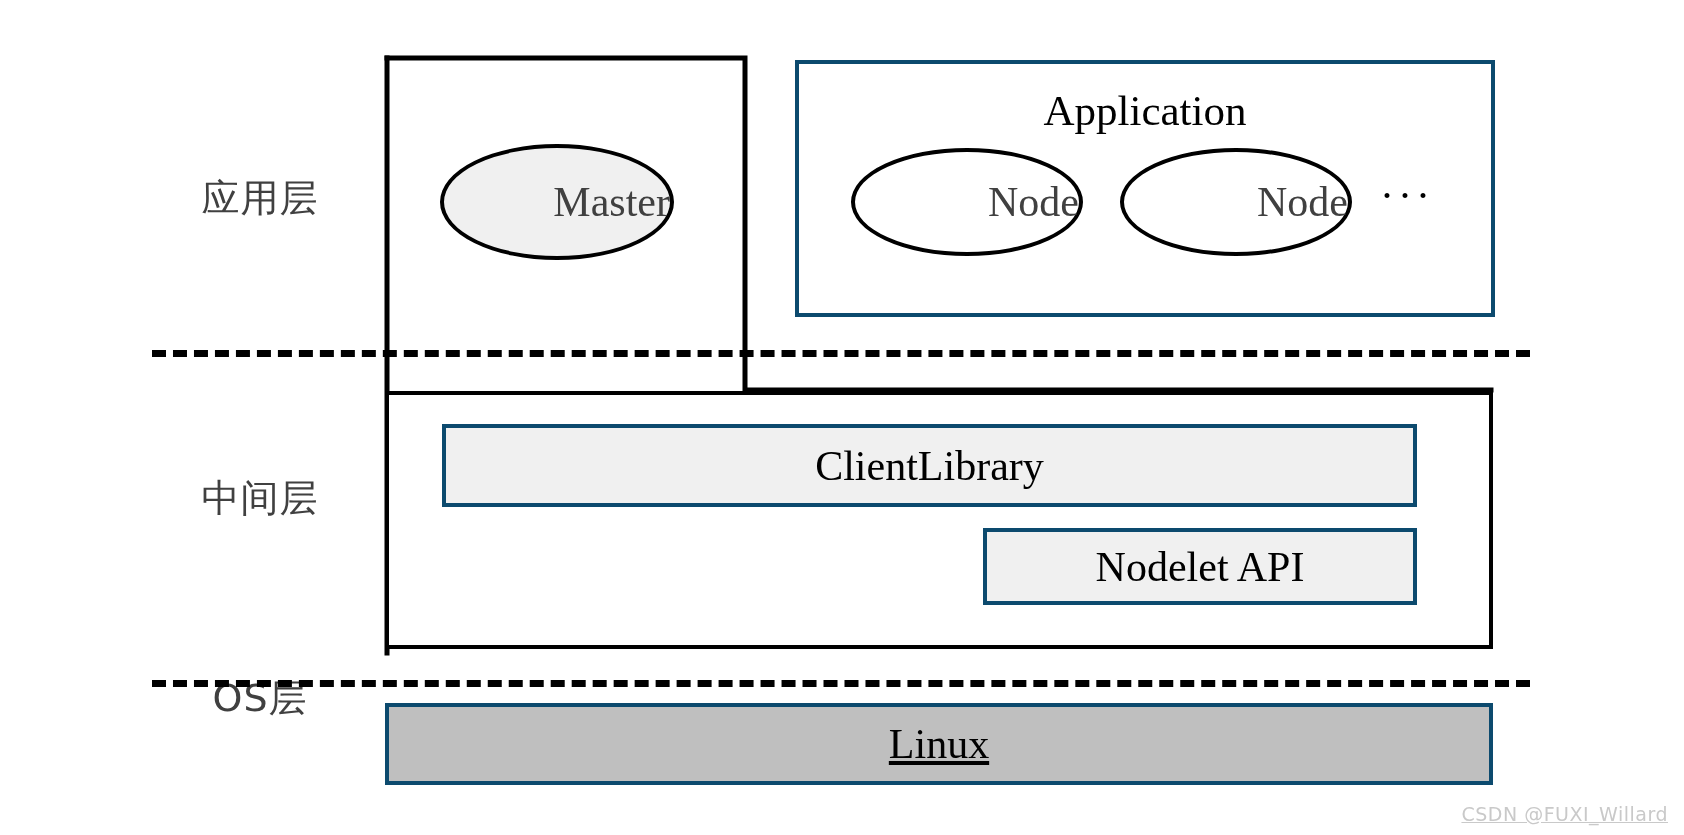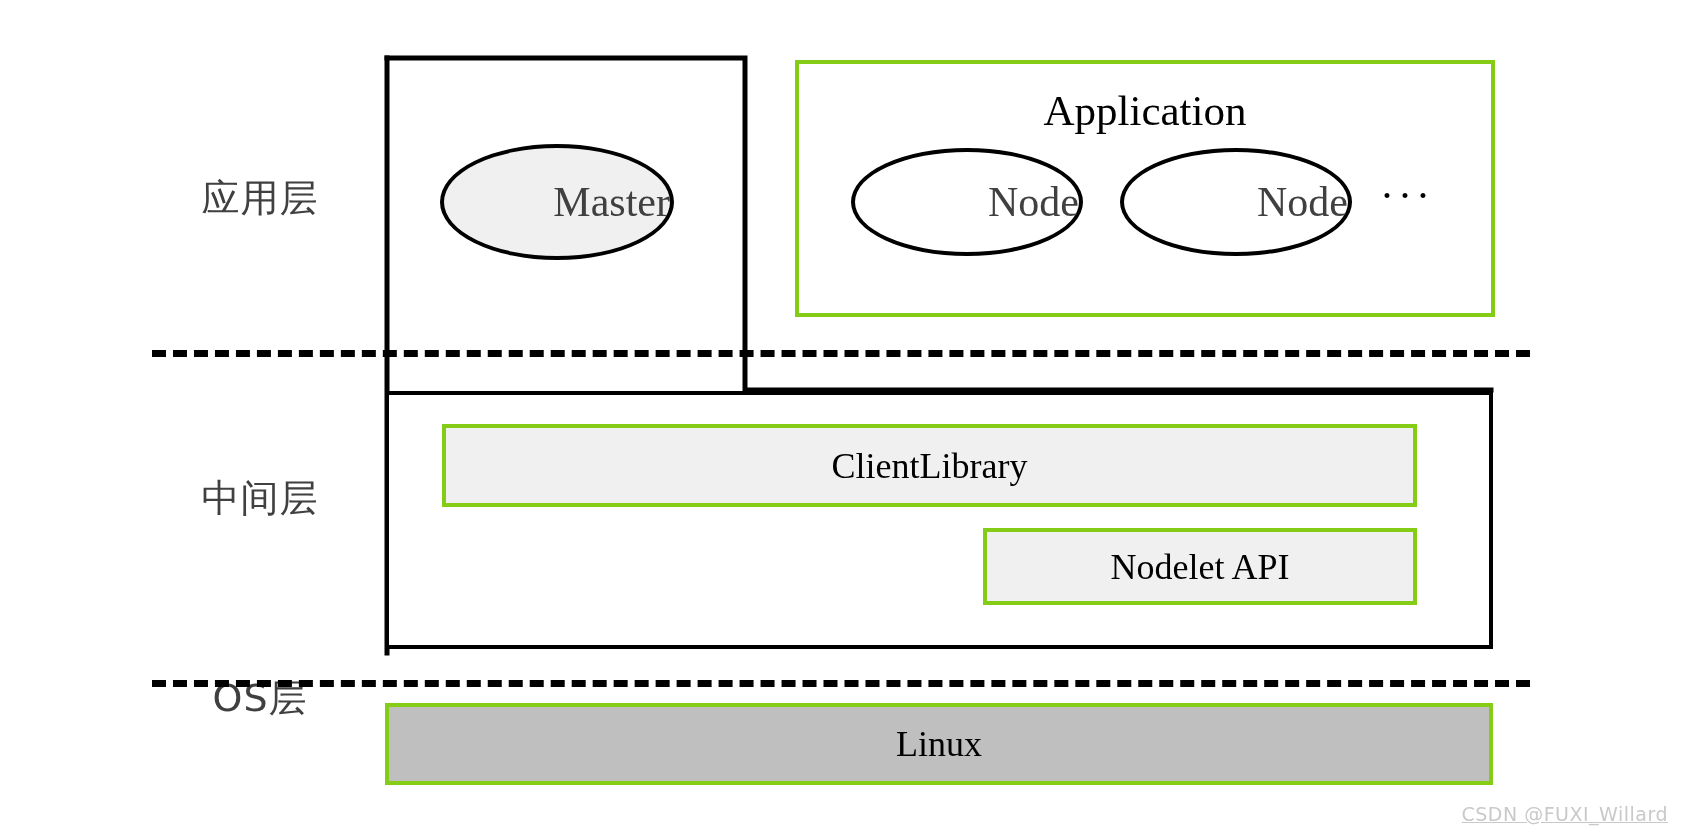--- a/index.html
+++ b/index.html
@@ -65,21 +65,21 @@
     font-size: 35px;
     line-height: 42px;
     text-align: center;
     letter-spacing: 1px;
   }
 
   
   .box {
     position: absolute;
     box-sizing: border-box;
-    border: 4px solid #84cc16;
+    border: 4px solid #0c4a6e;
     background: #ffffff;
   }
   .shaded {
     background: #f0f0f0;
   }
 
   
   #application-box {
     left: 795px;
     top: 60px;
@@ -163,31 +163,32 @@
     width: 510px;
     height: 86px;
   }
   #nodelet-box {
     left: 983px;
     top: 528px;
     width: 434px;
     height: 77px;
   }
   .bar-text {
-    font-size: 36px;
+    font-size: 42px;
     line-height: 1;
   }
 
   
   #linux-box {
     left: 385px;
     top: 703px;
     width: 1108px;
     height: 82px;
     background: #bfbfbf;
+    text-decoration: underline;
   }
 
   
   #watermark {
     position: absolute;
     right: 16px;
     bottom: 10px;
     font-family: "DejaVu Sans", "Liberation Sans", sans-serif;
     font-size: 19px;
     color: #c9c9c9;

